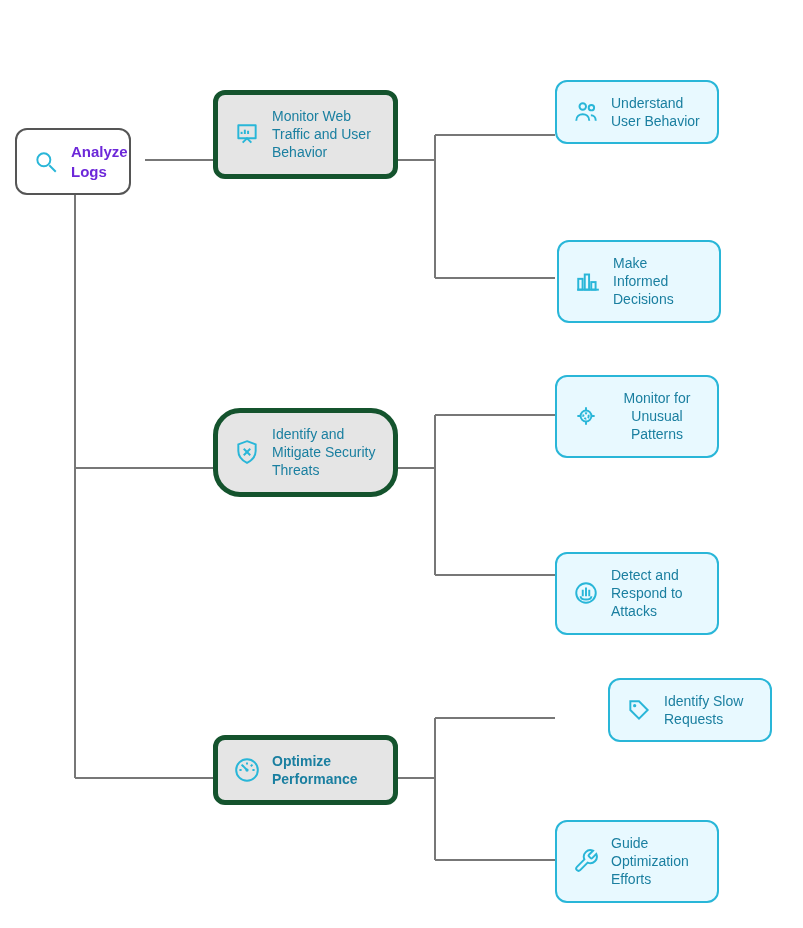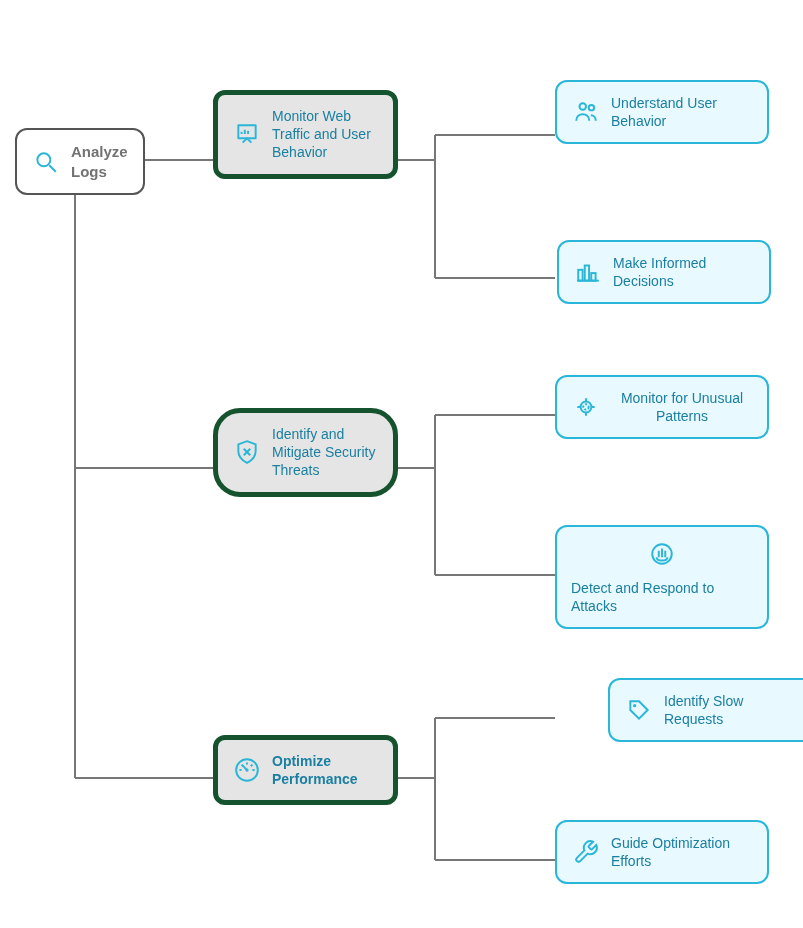--- a/index.html
+++ b/index.html
@@ -36,38 +36,38 @@
       gap: 10px;
       padding: 12px 14px;
       font-size: 14px;
       font-weight: 500;
       line-height: 1.3;
     }
 
     .node-root {
       background: #ffffff;
       border: 2px solid #555;
-      color: #737373;
+      color: #6d28d9;
       font-size: 15px;
       font-weight: 600;
-      width: 130px;
+      width: 116px;
     }
 
     .node-mid {
       background: #e5e5e5;
       border: 5px solid #14532d;
       color: #1a7fa0;
       width: 185px;
     }
 
     .node-leaf {
       background: #e8f9ff;
       border: 2px solid #29b6d8;
       color: #1a7fa0;
-      width: 214px;
+      width: 164px;
     }
 
     .node-icon {
       flex-shrink: 0;
       width: 30px;
       height: 30px;
       display: flex;
       align-items: center;
       justify-content: center;
     }
@@ -195,21 +195,21 @@
         <circle cx="12" cy="12" r="2.5" stroke-dasharray="2 1.5"></circle>
         <line x1="12" y1="7" x2="12" y2="4"></line>
         <line x1="17" y1="12" x2="20" y2="12"></line>
         <line x1="7" y1="12" x2="4" y2="12"></line>
         <line x1="12" y1="17" x2="12" y2="20"></line>
       </svg>
     </div>
     <span>Monitor for Unusual Patterns</span>
   </div>
 
-  <div class="node node-leaf" style="left:555px; top:525px;flex-direction:column;">
+  <div class="node node-leaf" style="left:555px; top:552px;">
     <div class="node-icon">
       <svg viewBox="0 0 24 24">
         <circle cx="12" cy="12" r="9"></circle>
         <path d="M9 9v6M12 7v8M15 9v6"></path>
         <path d="M7 15c0 2 2 3 5 3s5-1 5-3"></path>
       </svg>
     </div>
     <span>Detect and Respond to Attacks</span>
   </div>
 

